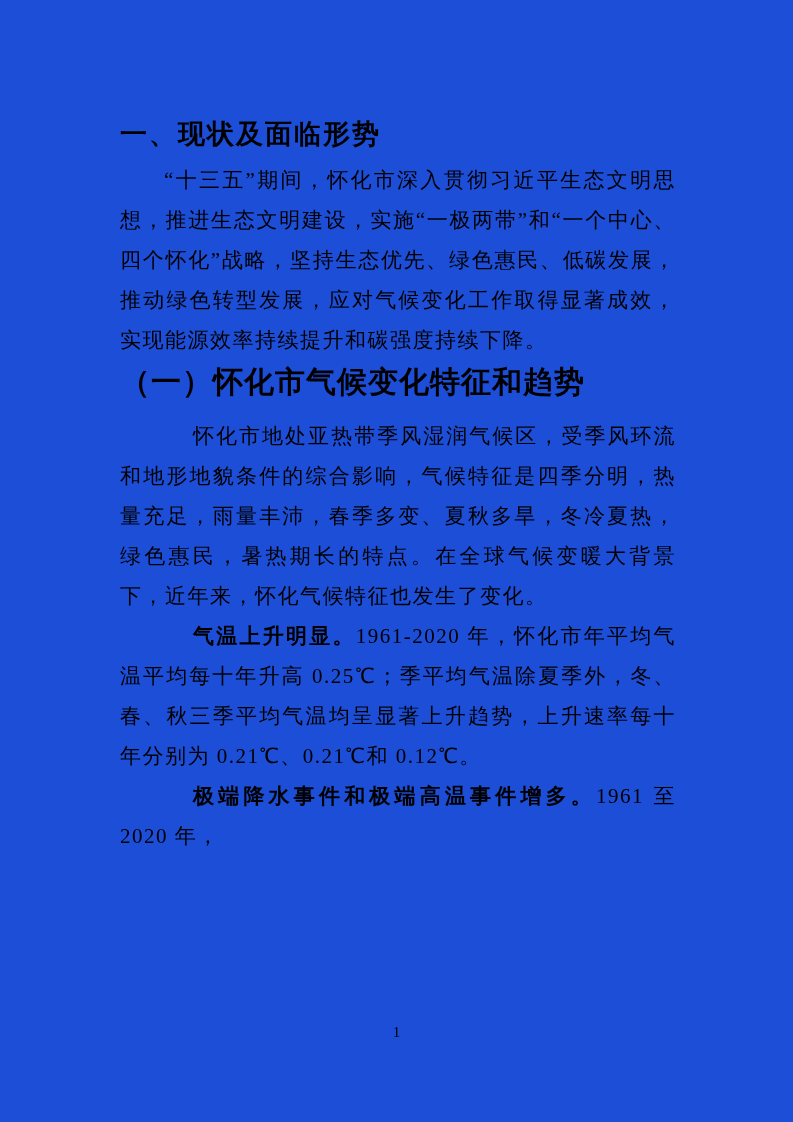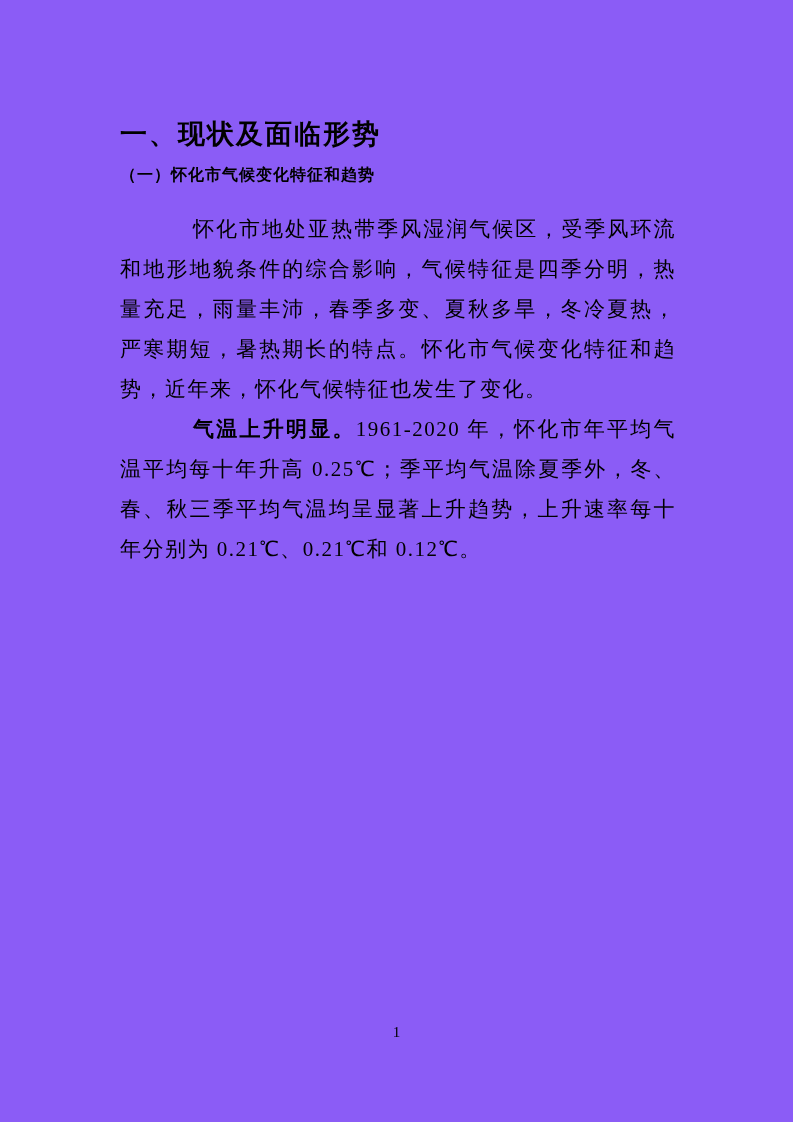--- a/index.html
+++ b/index.html
@@ -1,39 +1,39 @@
 <!DOCTYPE html>
 <html lang="zh"><head>
 <meta charset="utf-8">
 <style>
   html, body { margin:0; padding:0; background:#e8e8e8; }
   .page {
     position: relative;
     width: 793px;
     height: 1122px;
     margin: 0 auto;
-    background: #8b5cf6;
+    background: #1d4ed8;
     box-sizing: border-box;
     padding: 116px 117px 0 120px;
     color: #000000;
     font-family: "Liberation Serif", serif;
     overflow: hidden;
   }
   h1.sec-heading {
     margin: 0 0 8px 0;
     font-family: "Liberation Sans", sans-serif;
     font-size: 27px;
     line-height: 36px;
     font-weight: bold;
     letter-spacing: 2px;
   }
   h2.subsec-heading {
     margin: 7px 0 19px 0;
     font-family: "Liberation Serif", serif;
-    font-size: 16px;
+    font-size: 30px;
     line-height: 30px;
     font-weight: bold;
     letter-spacing: 1px;
   }
   p.body-para {
     margin: 0;
     font-size: 21px;
     line-height: 40px;
     letter-spacing: 1.5px;
     text-align: justify;
@@ -52,24 +52,26 @@
     font-family: "Liberation Serif", serif;
   }
 </style>
 </head>
 <body>
 
 <div class="page">
 
   <h1 class="sec-heading">一、现状及面临形势</h1>
 
+  <p class="body-para"><span>“十三五”期间，怀化市深入贯彻习近平生态文明思想，推进生态文明建设，实施“一极两带”和“一个中心、四个怀化”战略，坚持生态优先、绿色惠民、低碳发展，推动绿色转型发展，应对气候变化工作取得显著成效，实现能源效率持续提升和碳强度持续下降。</span></p>
 
   <h2 class="subsec-heading">（一）怀化市气候变化特征和趋势</h2>
 
-  <p class="body-para"><span class="lead"></span><span>怀化市地处亚热带季风湿润气候区，受季风环流和地形地貌条件的综合影响，气候特征是四季分明，热量充足，雨量丰沛，春季多变、夏秋多旱，冬冷夏热，严寒期短，暑热期长的特点。怀化市气候变化特征和趋势，近年来，怀化气候特征也发生了变化。</span></p>
+  <p class="body-para"><span class="lead"></span><span>怀化市地处亚热带季风湿润气候区，受季风环流和地形地貌条件的综合影响，气候特征是四季分明，热量充足，雨量丰沛，春季多变、夏秋多旱，冬冷夏热，绿色惠民，暑热期长的特点。在全球气候变暖大背景下，近年来，怀化气候特征也发生了变化。</span></p>
 
   <p class="body-para"><span class="lead">气温上升明显。</span><span>1961-2020 年，怀化市年平均气温平均每十年升高 0.25℃；季平均气温除夏季外，冬、春、秋三季平均气温均呈显著上升趋势，上升速率每十年分别为 0.21℃、0.21℃和 0.12℃。</span></p>
 
 
+  <p class="body-para"><span class="lead">极端降水事件和极端高温事件增多。</span><span>1961 至 2020 年，</span></p>
 
   <div class="page-footer">1</div>
 
 </div>
 
 </body></html>

